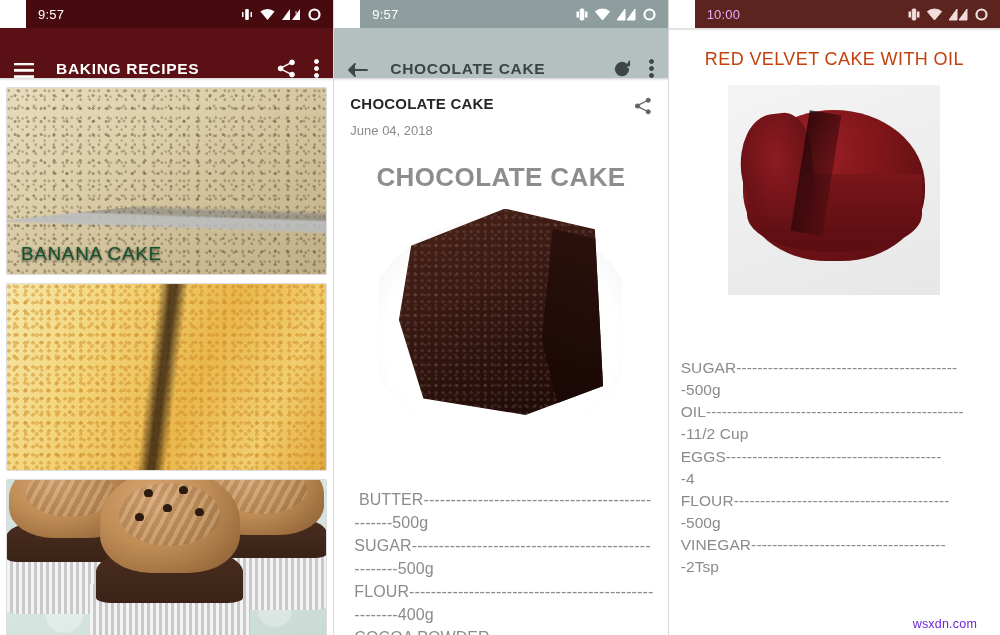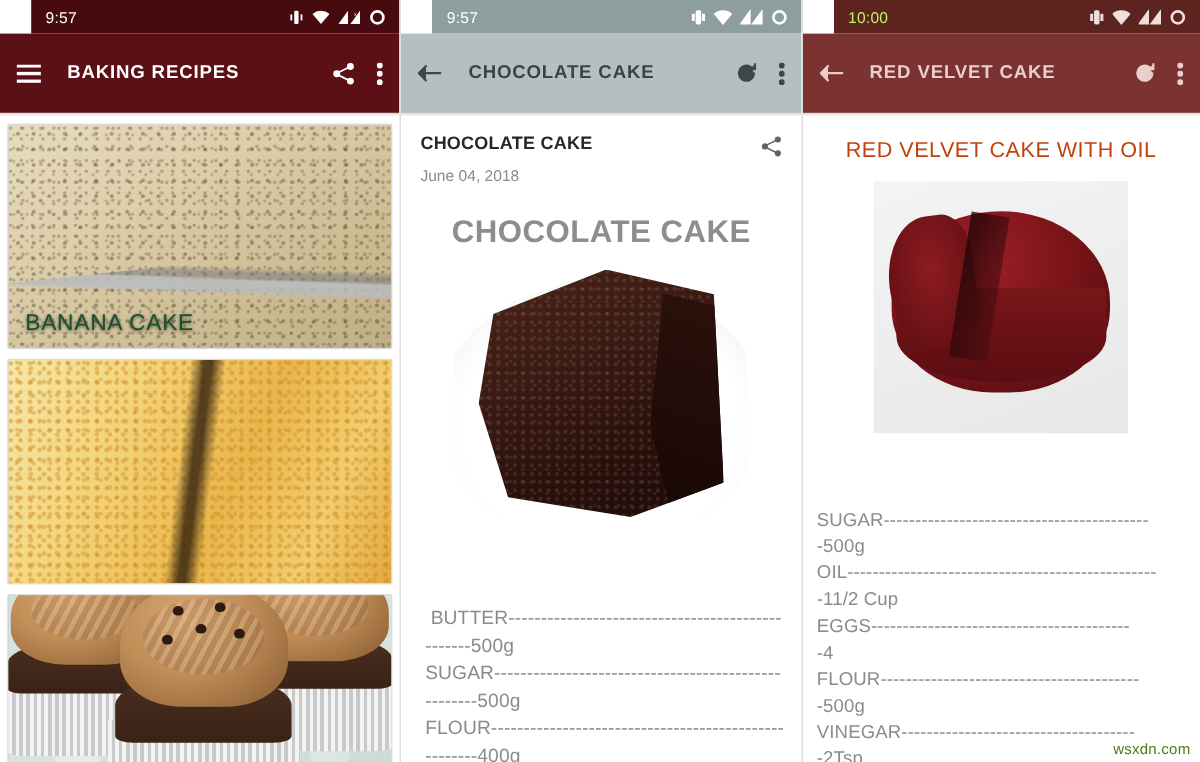--- a/index.html
+++ b/index.html
@@ -18,42 +18,42 @@
   .statusbar{
     height:28px;display:flex;align-items:center;
     padding:0 12px;box-sizing:border-box;margin-left:26px;
   }
   .status-time{font-size:13px;letter-spacing:.2px;}
   .status-icons{margin-left:auto;display:flex;align-items:center;gap:7px;}
   .sicon{display:block;}
 
   
   .appbar{
-    height:66px;display:flex;align-items:center;
+    height:50px;display:flex;align-items:flex-end;
     padding:0 14px;box-sizing:border-box;
   }
   .appbar-title{
     font-size:15.5px;font-weight:bold;letter-spacing:.7px;
     margin-left:22px;white-space:nowrap;
   }
   .appbar-actions{margin-left:auto;display:flex;align-items:center;gap:18px;}
   .bar-shadow{height:3px;width:100%;
     background:linear-gradient(to bottom, rgba(0,0,0,.16), rgba(0,0,0,0));}
 
   
   .th1 .statusbar{background:#470a0f;color:#ffffff;}
   .th1 .appbar{background:#5b1016;color:#ffffff;}
   .th1 .ic{fill:#ffffff;stroke:#ffffff;}
   
   .th2 .statusbar{background:#8e9e9e;color:#ffffff;}
   .th2 .appbar{background:#b4c0c0;color:#3c4343;}
   .th2 .ic{fill:#3f4646;stroke:#3f4646;}
   .th2 .sicon{fill:#ffffff;stroke:#ffffff;}
   
-  .th3 .statusbar{background:#5c231f;color:#bef264;}
+  .th3 .statusbar{background:#5c231f;color:#f0abfc;}
   .th3 .appbar{background:#7a3330;color:#e8cfcd;}
   .th3 .ic{fill:#e8cfcd;stroke:#e8cfcd;}
   .th3 .sicon{fill:#f0dedd;stroke:#f0dedd;}
 
   
   .cardlist{padding:6px 6px 0 6px;box-sizing:border-box;}
   .card{
     position:relative;height:186px;margin-bottom:8px;
     border:1px solid #ddd;border-radius:2px;overflow:hidden;
     background:#ccc;
@@ -190,22 +190,22 @@
 
   
   .ingr{
     color:#8b8b8b;font-size:15.5px;line-height:1.42;
     letter-spacing:.1px;white-space:pre-wrap;word-break:break-all;
   }
   .ingr.p2ing{padding:0 14px 0 20px;font-size:16px;line-height:1.44;}
   .ingr.p3ing{padding:0 12px 0 12px;font-size:15.5px;line-height:1.43;}
   .spacer-lg{height:44px;}
   .watermark{
-    position:absolute;right:8px;bottom:4px;
-    color:#4d7c0f;font-size:12.5px;letter-spacing:.2px;
+    position:absolute;right:23px;bottom:4px;
+    color:#6d28d9;font-size:12.5px;letter-spacing:.2px;
   }
 </style>
 </head>
 <body>
 
 <div class="screens">
 
   <div class="panel p1 th1">
 
     <div class="statusbar">
@@ -385,37 +385,20 @@
         <svg class="sicon" width="19" height="13" viewBox="0 0 19 13">
             <path d="M8 12 8 1 0 12Z"></path>
             <path d="M18 12 18 1 10 12Z"></path>
           </svg>
         <svg class="sicon" width="13" height="13" viewBox="0 0 13 13">
             <circle cx="6.5" cy="6.5" r="5" fill="none" stroke-width="2.2"></circle>
           </svg>
       </span>
     </div>
 
-    <div class="appbar">
-      <svg class="ic" width="20" height="16" viewBox="0 0 20 16" fill="none" stroke-width="1.8">
-          <path d="M19 8H1M7 2 1 8l6 6" stroke-linecap="round" stroke-linejoin="round"></path>
-        </svg>
-      <span class="appbar-title">RED VELVET CAKE</span>
-      <span class="appbar-actions">
-        <svg class="ic" width="18" height="18" viewBox="0 0 18 18" fill="none" stroke-width="1.7">
-            <path d="M15.3 9a6.3 6.3 0 1 1-2.1-4.7" stroke-linecap="round"></path>
-            <path d="M16.2 1.4V5.6h-4.2" stroke-linecap="round" stroke-linejoin="round"></path>
-          </svg>
-        <svg class="ic" width="5" height="19" viewBox="0 0 5 19">
-            <circle cx="2.5" cy="2.5" r="2"></circle>
-            <circle cx="2.5" cy="9.5" r="2"></circle>
-            <circle cx="2.5" cy="16.5" r="2"></circle>
-          </svg>
-      </span>
-    </div>
     <div class="bar-shadow"></div>
 
     <div class="article" style="padding-top:18px;">
       <div class="big-title thin" style="margin-top:0;">RED VELVET CAKE WITH OIL</div>
 
       <div class="photo-wrap" style="margin-top:14px;">
         <div class="rv-photo">
           <div class="rv-cake"></div>
           <div class="rv-wedge"></div>
           <div class="rv-cut"></div>

